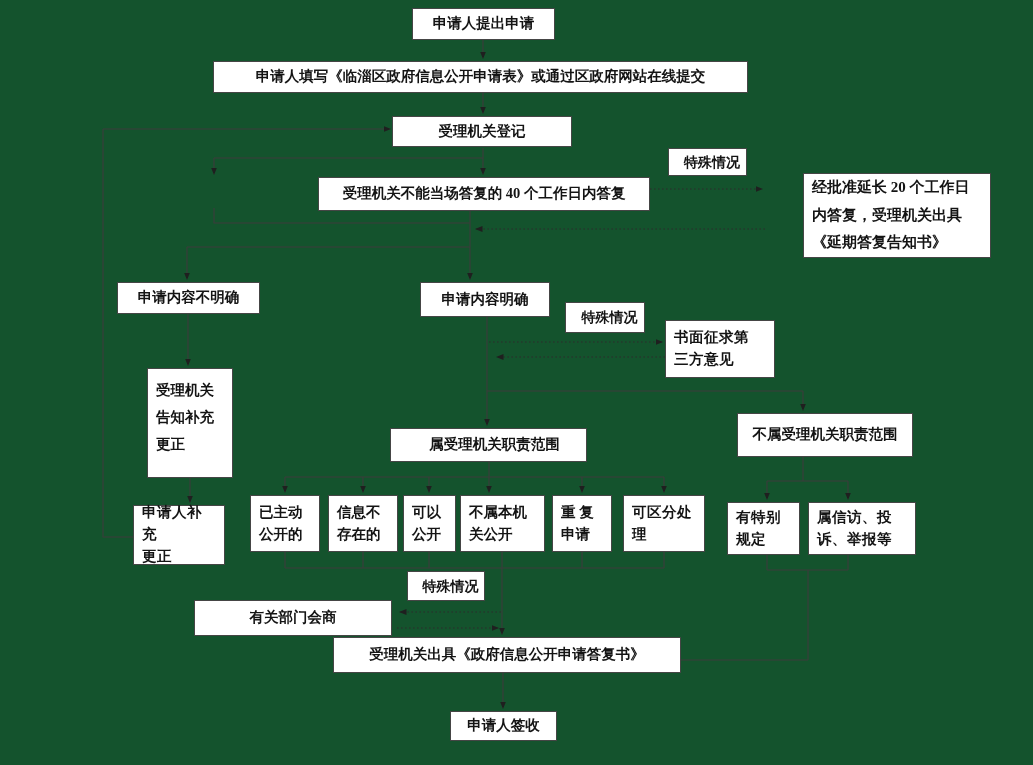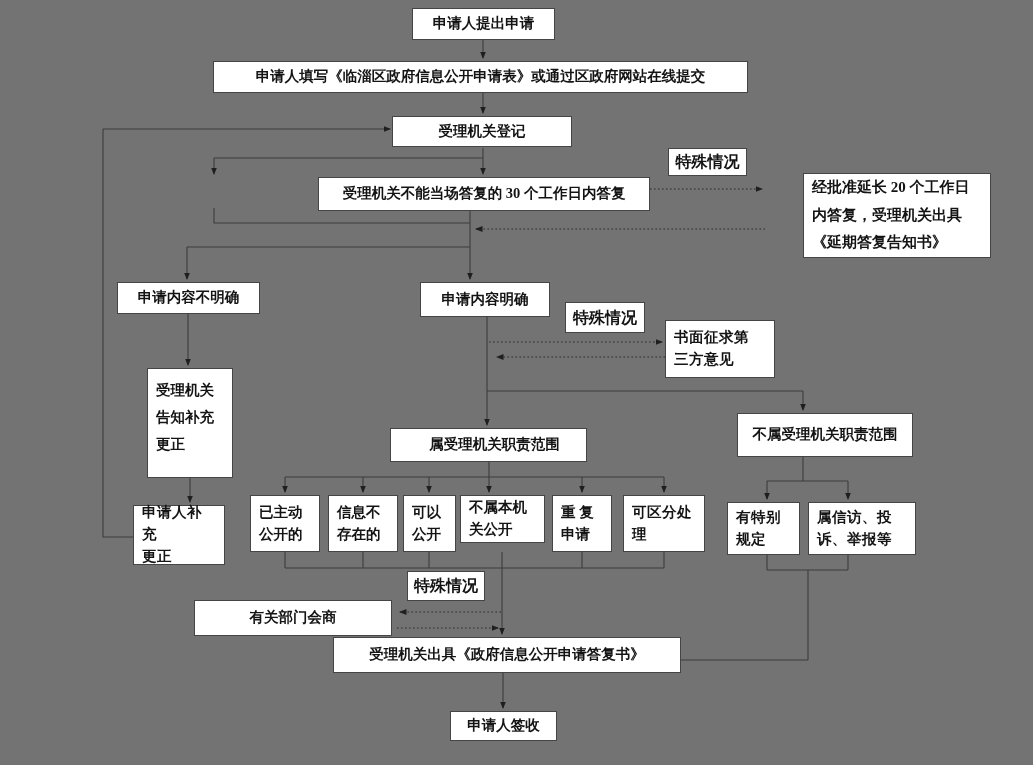--- a/index.html
+++ b/index.html
@@ -1,26 +1,26 @@
 <!DOCTYPE html>
 <html><head>
 <meta charset="utf-8">
 <style>
   html,body{margin:0;padding:0;background:#fff;}
-  .stage{position:relative;width:1033px;height:765px;background:#737373;overflow:hidden;
+  .stage{position:relative;width:1033px;height:765px;background:#14532d;overflow:hidden;
          font-family:"Liberation Serif","DejaVu Serif",serif;}
   .wires{position:absolute;left:0;top:0;pointer-events:none;}
   .node{position:absolute;box-sizing:border-box;border:1px solid #454545;background:#fff;
         color:#141414;font-size:14.5px;font-weight:600;line-height:1.5;
         display:flex;align-items:center;justify-content:center;
         text-align:center;white-space:pre-line;padding:2px 4px;}
   .left{justify-content:flex-start;text-align:left;padding:2px 8px;}
   .top{align-items:flex-start;padding-top:8px;}
   .tall{line-height:1.85;}
-  .small{font-size:16px;}
+  .small{font-size:14px;padding-left:13px;}
   .wide{letter-spacing:.5px;}
 </style>
 </head>
 <body>
 
 <div class="stage">
 
   <svg class="wires" width="1033" height="765" viewBox="0 0 1033 765" xmlns="http://www.w3.org/2000/svg">
     <defs>
       <marker id="ah" markerUnits="userSpaceOnUse" markerWidth="9" markerHeight="8" refX="6.5" refY="3" orient="auto">
@@ -80,21 +80,21 @@
     </g>
   </svg>
 
   <div class="node" style="left:412px;top:8px;width:143px;height:32px;">申请人提出申请</div>
 
   <div class="node" style="left:213px;top:61px;width:535px;height:32px;">申请人填写《临淄区政府信息公开申请表》或通过区政府网站在线提交</div>
 
   <div class="node" style="left:392px;top:116px;width:180px;height:31px;">受理机关登记</div>
 
 
-  <div class="node" style="left:318px;top:177px;width:332px;height:34px;">受理机关不能当场答复的 30 个工作日内答复</div>
+  <div class="node" style="left:318px;top:177px;width:332px;height:34px;">受理机关不能当场答复的 40 个工作日内答复</div>
 
   <div class="node small" style="left:668px;top:148px;width:79px;height:28px;">特殊情况</div>
 
   <div class="node left tall" style="left:765px;top:173px;width:188px;height:85px;font-size:15px;margin-left:38px;">经批准延长 20 个工作日
 内答复，受理机关出具
 《延期答复告知书》</div>
 
   <div class="node" style="left:117px;top:282px;width:143px;height:32px;">申请内容不明确</div>
 
   <div class="node" style="left:420px;top:282px;width:130px;height:35px;">申请内容明确</div>
@@ -117,21 +117,21 @@
 
   <div class="node left" style="left:250px;top:495px;width:70px;height:57px;">已主动
 公开的</div>
 
   <div class="node left" style="left:328px;top:495px;width:70px;height:57px;">信息不
 存在的</div>
 
   <div class="node left" style="left:403px;top:495px;width:53px;height:57px;">可以
 公开</div>
 
-  <div class="node left" style="left:460px;top:495px;width:85px;height:48px;">不属本机
+  <div class="node left" style="left:460px;top:495px;width:85px;height:57px;">不属本机
 关公开</div>
 
   <div class="node left" style="left:552px;top:495px;width:60px;height:57px;">重 复
 申请</div>
 
   <div class="node left wide" style="left:623px;top:495px;width:82px;height:57px;">可区分处
 理</div>
 
   <div class="node left wide" style="left:727px;top:502px;width:73px;height:53px;">有特别
 规定</div>

